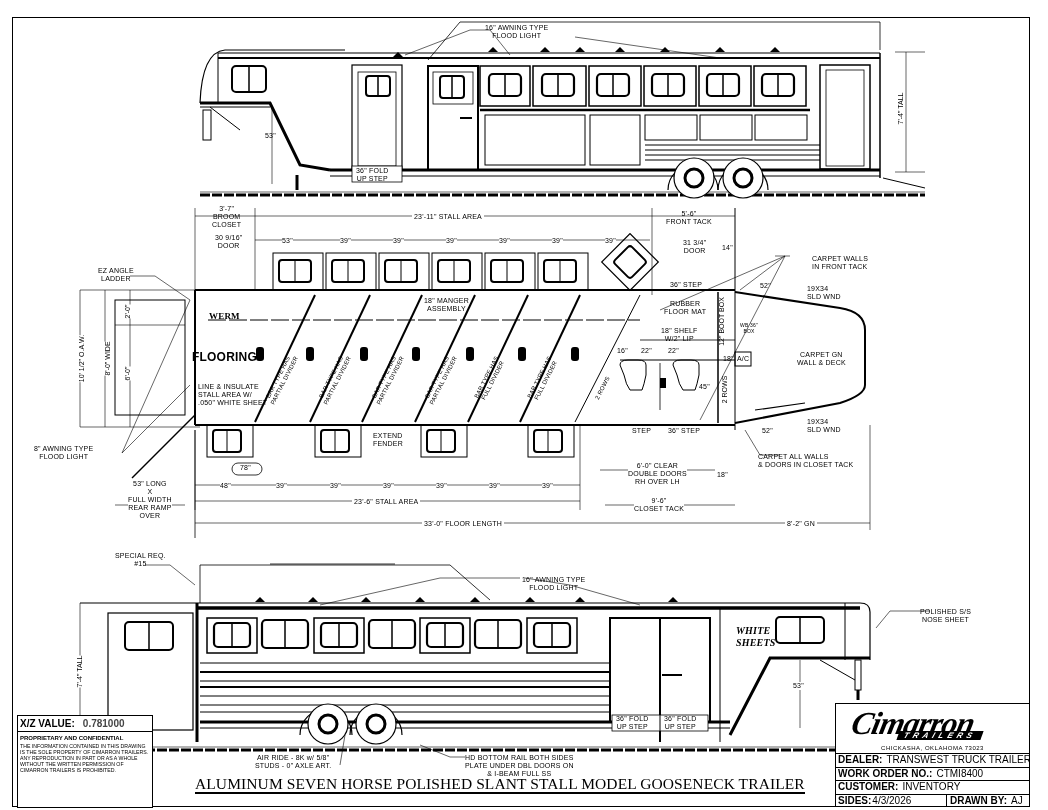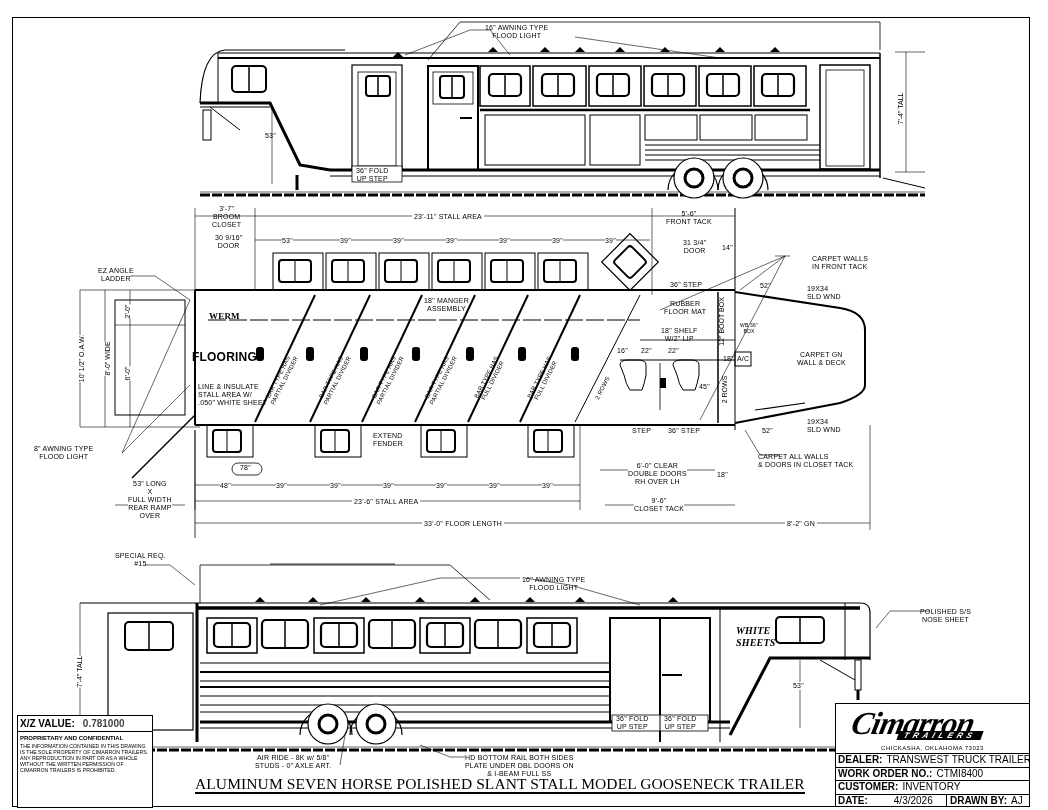--- a/index.html
+++ b/index.html
@@ -488,18 +488,18 @@
 <div class="tb">
   <div class="logo">
     <span class="c">Cimarron</span>
     <span class="tr">TRAILERS</span>
   </div>
   <div class="addr">CHICKASHA, OKLAHOMA 73023</div>
   <div class="row"><b>DEALER:</b><span class="v">TRANSWEST TRUCK TRAILER RV</span></div>
   <div class="row"><b>WORK ORDER NO.:</b><span class="v">CTMI8400</span></div>
   <div class="row"><b>CUSTOMER:</b><span class="v">INVENTORY</span></div>
   <div class="row split">
-    <div style="width:104px;"><b>DATE:</b><span class="v" style="margin-left:26px;">4/3/2026</span></div>
+    <div style="width:104px;"><b>SIDES:</b><span class="v" style="margin-left:1px;">4/3/2026</span></div>
     <div><b>DRAWN BY:</b><span class="v">AJ</span></div>
   </div>
 </div>
 
 <style>.lbl{white-space:pre;}.vtxt{white-space:pre;}</style>
 
 </body></html>

